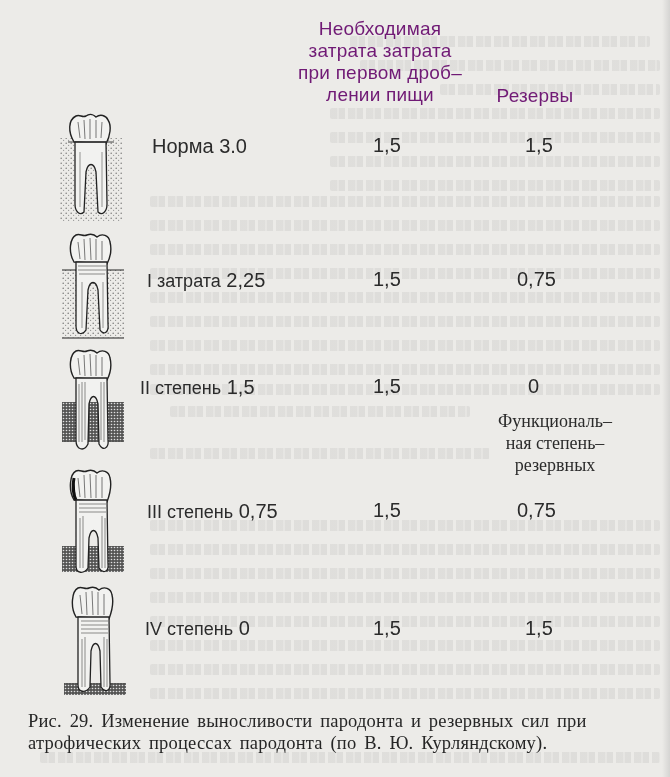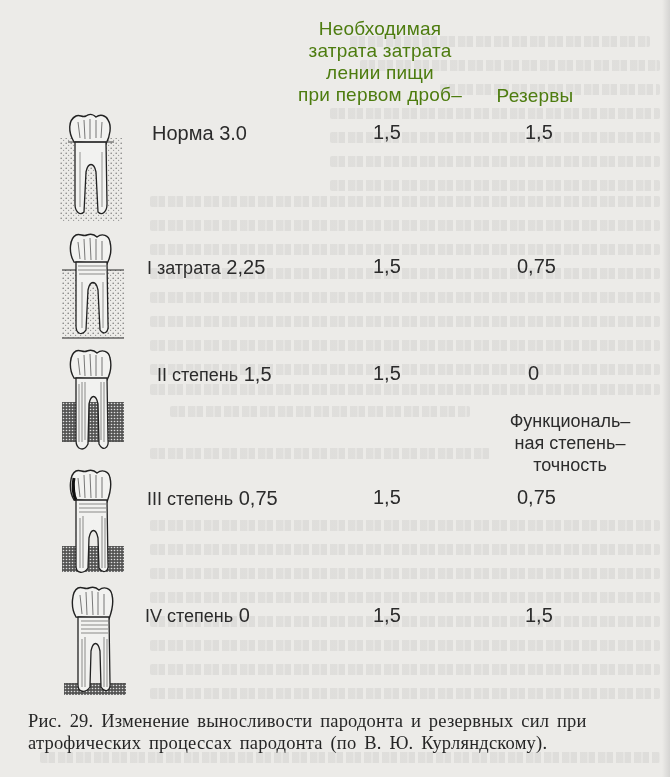--- a/index.html
+++ b/index.html
@@ -34,44 +34,46 @@
     .right-edge {
       position: absolute; right: 0; top: 0; width: 8px; height: 777px;
       background: linear-gradient(90deg, rgba(200,200,200,0), rgba(170,170,170,0.35));
     }
 
     .hdr {
       position: absolute;
       font-size: 19px;
       line-height: 22px;
       text-align: center;
-      color: #4d7c0f;
+      color: #701a75;
       letter-spacing: 0.2px;
     }
     .hdr span { display: block; }
     .hdr-endurance { left: 130px; top: 63px; width: 150px; }
     .hdr-effort { left: 280px; top: 18px; width: 200px; }
     .hdr-reserve { left: 480px; top: 85px; width: 110px; }
 
     .cell {
       position: absolute;
       font-size: 20px;
       line-height: 24px;
       color: #2b2b2b;
       white-space: nowrap;
+      margin-top: 13px;
     }
     .cell .grade { font-size: 18px; }
 
     .note {
       position: absolute;
-      left: 495px; top: 410px; width: 150px;
+      left: 480px; top: 410px; width: 150px;
       font-size: 18px;
       line-height: 22px;
       text-align: center;
       color: #2b2b2b;
+      font-family: Liberation Serif, serif;
     }
     .note span { display: block; }
 
     .tooth {
       position: absolute;
     }
 
     .caption {
       position: absolute;
       left: 28px; top: 710px; width: 630px;
@@ -118,22 +120,22 @@
   <div class="bl-line" style="left:150px;top:688px;width:510px"></div>
   <div class="bl-line" style="left:40px;top:752px;width:620px"></div>
 </div>
 <div class="right-edge"></div>
 
 <div class="hdr hdr-endurance">
 </div>
 <div class="hdr hdr-effort">
   <span>Необходимая</span>
   <span>затрата затрата</span>
+  <span>при первом дроб–</span>
   <span>лении пищи</span>
-  <span>при первом дроб–</span>
 </div>
 <div class="hdr hdr-reserve">
   <span>Резервы</span>
 </div>
 
 <svg class="tooth" style="left:60px;top:112px" width="62" height="110" viewBox="0 0 62 110">
   <defs>
     <pattern id="dots" width="5" height="5" patternUnits="userSpaceOnUse">
       <circle cx="1.2" cy="1.2" r="0.8" fill="#555"></circle>
       <circle cx="3.6" cy="3.4" r="0.6" fill="#777"></circle>
@@ -168,28 +170,28 @@
 <div class="cell" style="left:373px;top:254px">1,5</div>
 <div class="cell" style="left:517px;top:254px">0,75</div>
 
 <svg class="tooth" style="left:62px;top:348px" width="62" height="110" viewBox="0 0 62 110">
   <rect x="0" y="54" width="62" height="40" fill="url(#dense)" opacity="0.85"></rect>
   <path d="M12 30 C6 20 8 6 14 3 C18 1 21 5 25 3 C30 1 33 3 35 5 C40 1 47 3 48 10 C50 18 48 26 45 32 Z" fill="#f2f2f0" stroke="#222" stroke-width="1.4"></path>
   <path d="M16 10 L18 27 M22 7 L23 28 M28 6 L29 28 M34 7 L34 28 M40 9 L40 28" stroke="#444" stroke-width="0.7"></path>
   <path d="M14 30 L14 92 C14 102 22 104 26 96 L27 56 C29 46 34 46 36 56 L37 96 C41 104 47 100 46 92 L45 30 Z" fill="#f2f2f0" stroke="#222" stroke-width="1.3"></path>
   <path d="M17 36 L17 94 M20 34 L20 94 M23 34 L23 92 M39 34 L39 92 M42 34 L42 94" stroke="#444" stroke-width="0.6"></path>
 </svg>
-<div class="cell" style="left:157px;top:362px"><span class="grade">II степень</span> <span>1,5</span></div>
+<div class="cell" style="left:140px;top:362px"><span class="grade">II степень</span> <span>1,5</span></div>
 <div class="cell" style="left:373px;top:361px">1,5</div>
 <div class="cell" style="left:528px;top:361px">0</div>
 
 <div class="note">
   <span>Функциональ–</span>
   <span>ная степень–</span>
-  <span>точность</span>
+  <span>резервных</span>
 </div>
 
 <svg class="tooth" style="left:62px;top:468px" width="62" height="110" viewBox="0 0 62 110">
   <rect x="0" y="78" width="62" height="26" fill="url(#dense)" opacity="0.85"></rect>
   <path d="M12 32 C6 22 8 6 14 3 C18 1 21 5 25 3 C30 1 33 3 35 5 C40 1 47 3 48 10 C50 18 48 26 45 34 Z" fill="#f2f2f0" stroke="#222" stroke-width="1.4"></path>
   <path d="M12 10 C10 20 12 28 14 32" stroke="#111" stroke-width="3"></path>
   <path d="M16 10 L18 29 M22 7 L23 30 M28 6 L29 30 M34 7 L34 30 M40 9 L40 30" stroke="#444" stroke-width="0.7"></path>
   <path d="M14 32 L14 98 C14 106 22 106 26 100 L27 70 C29 60 34 60 36 70 L37 100 C41 106 47 104 46 96 L45 32 Z" fill="#f2f2f0" stroke="#222" stroke-width="1.3"></path>
   <path d="M17 36 L44 36 M17 40 L44 40 M17 44 L44 44" stroke="#444" stroke-width="0.6"></path>
   <path d="M18 50 L18 100 M21 48 L21 100 M40 48 L40 100 M43 50 L43 100" stroke="#444" stroke-width="0.6"></path>

